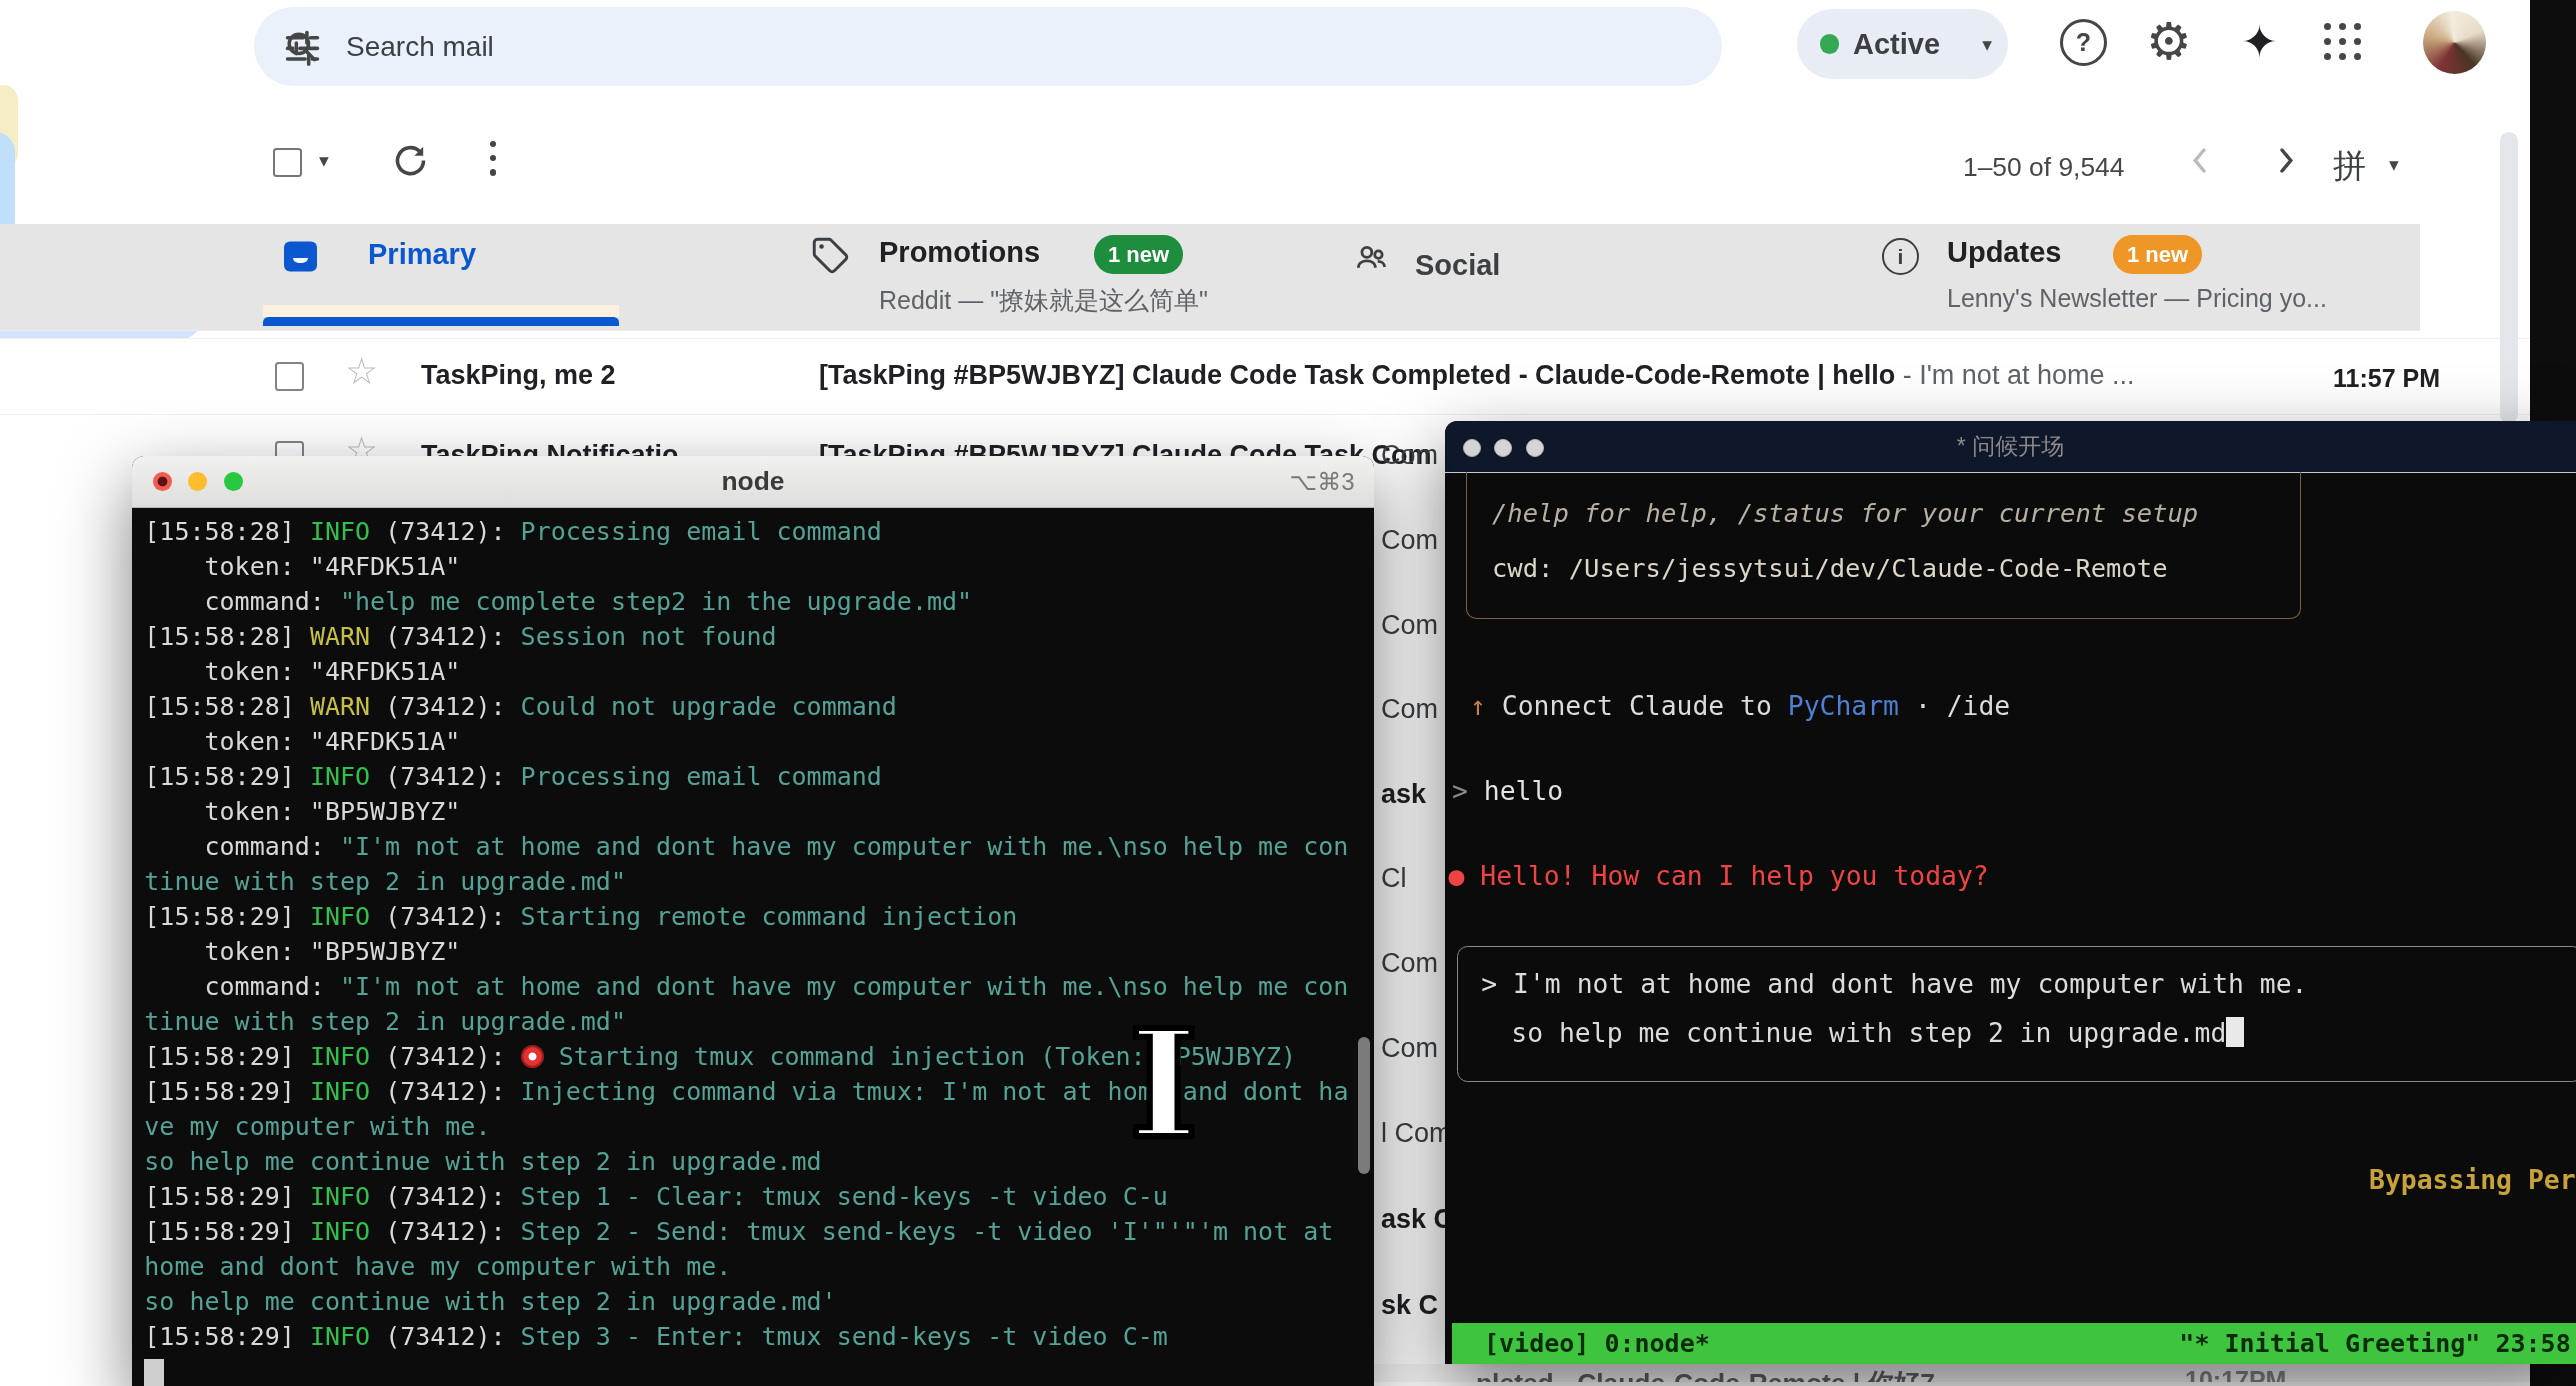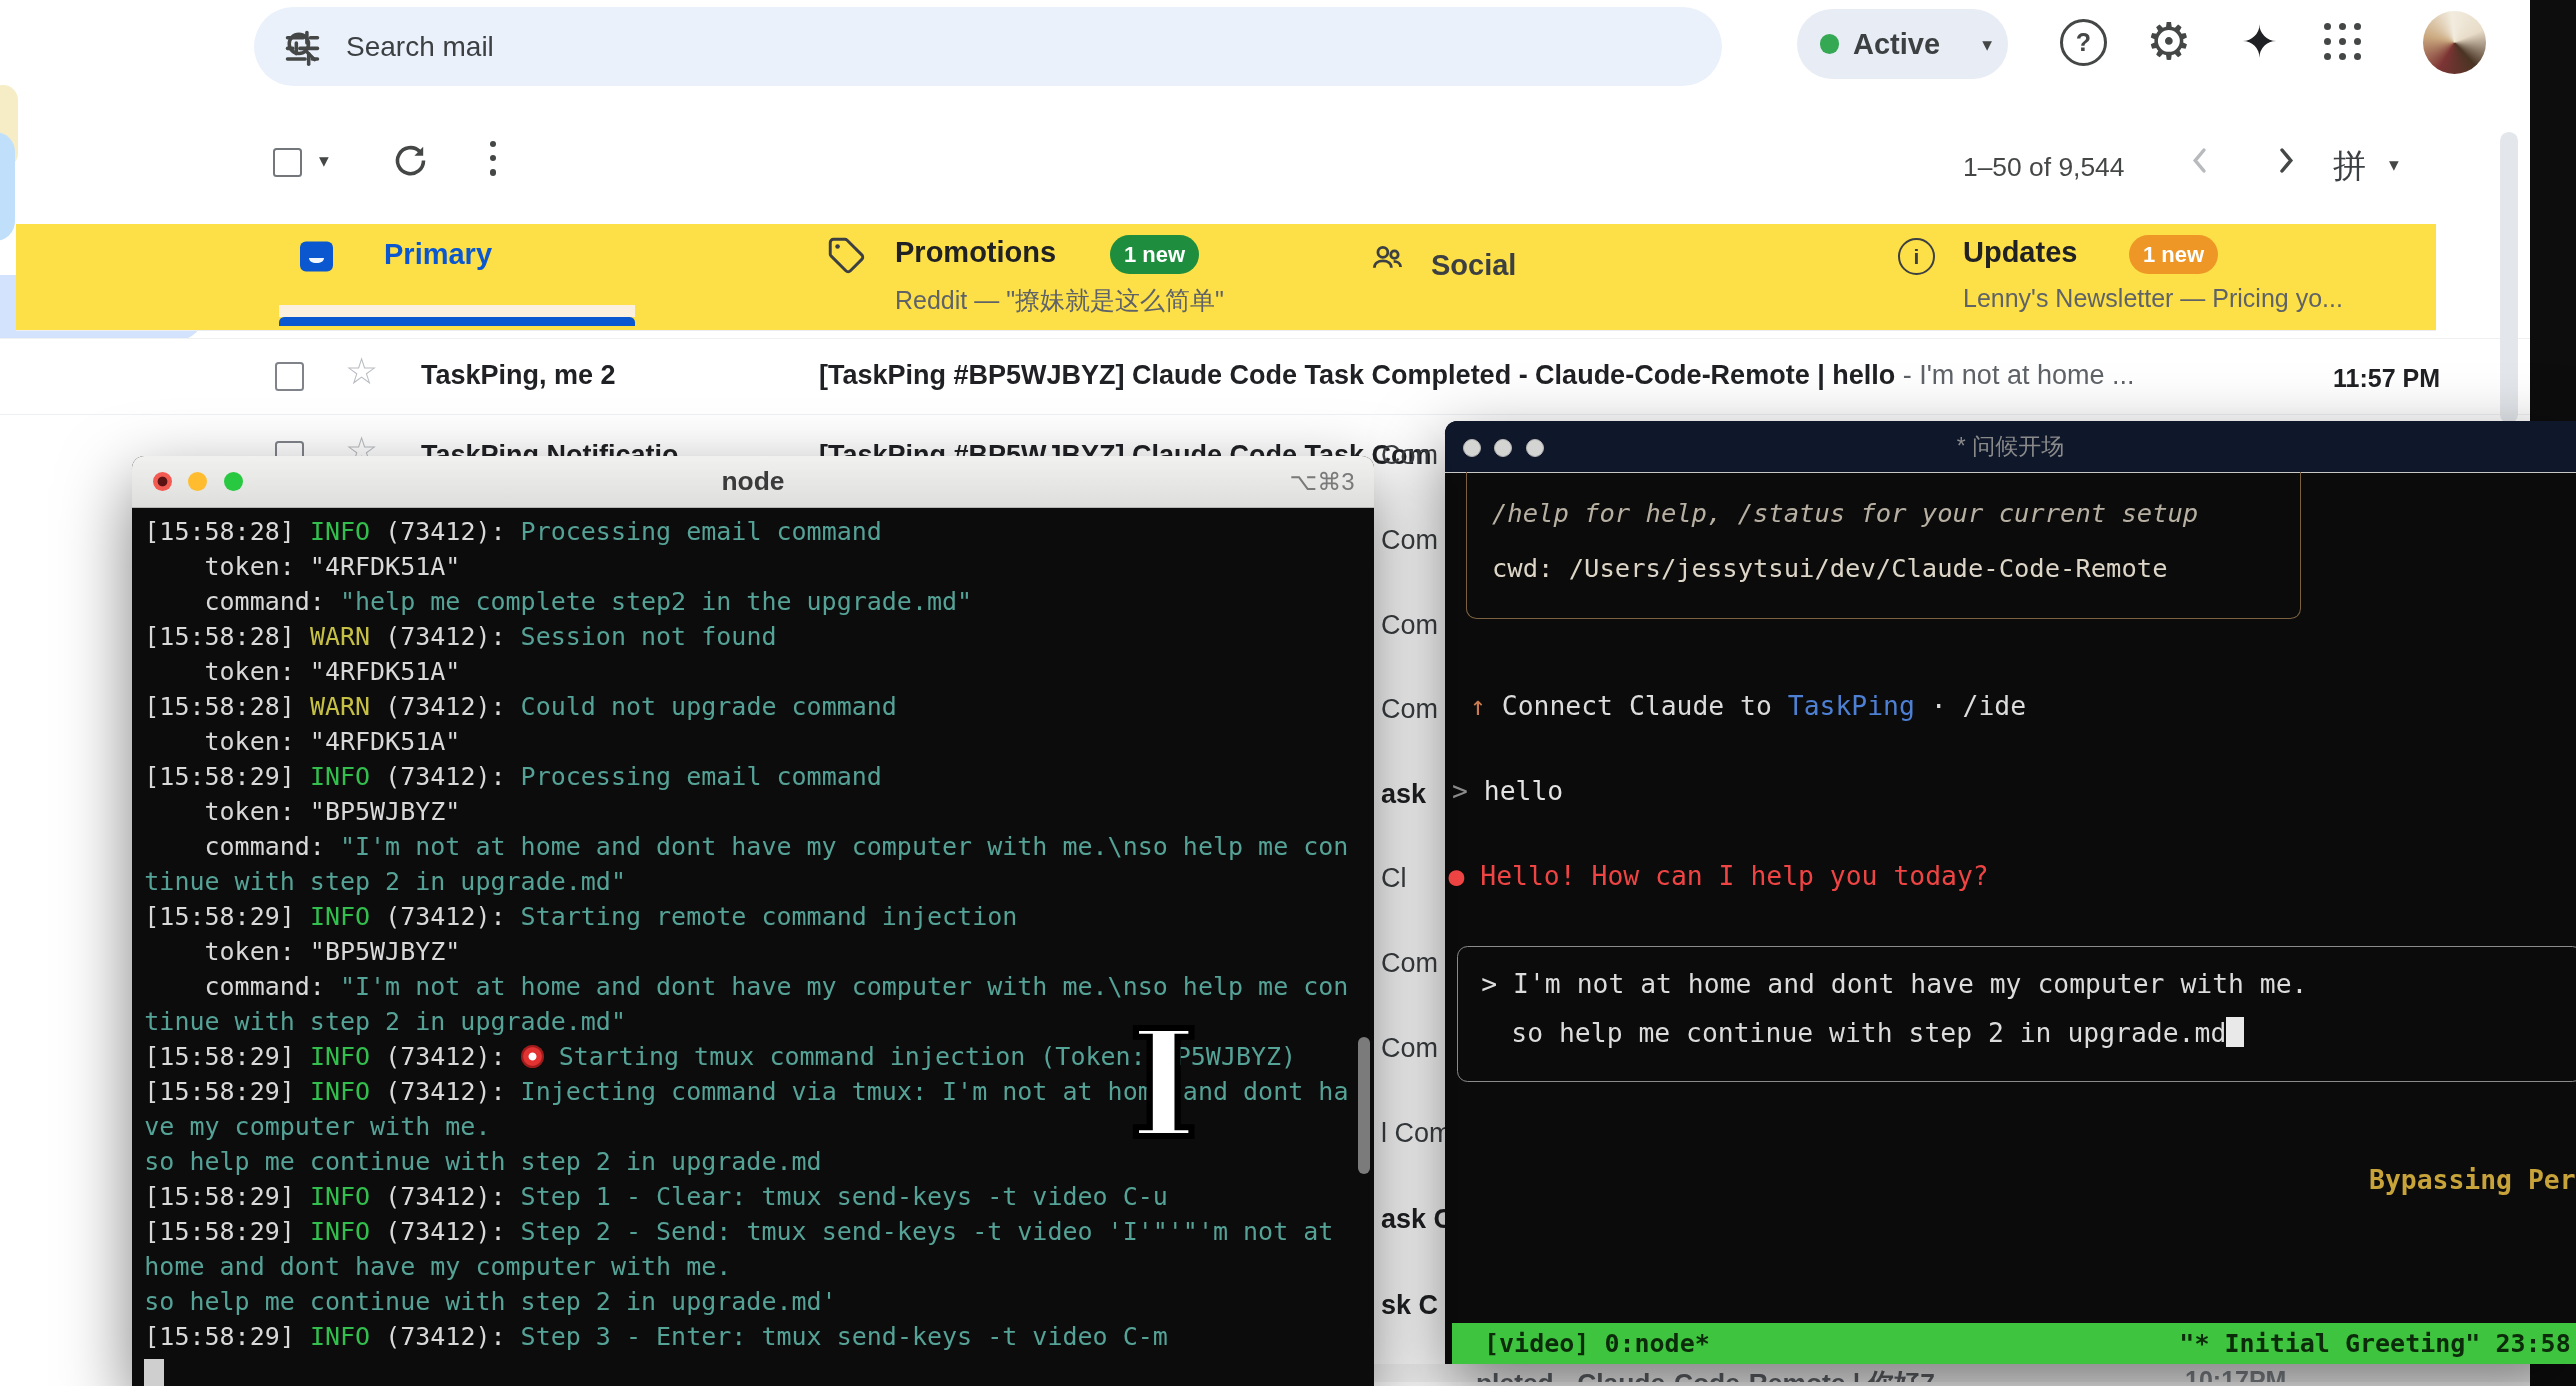--- a/index.html
+++ b/index.html
@@ -38,21 +38,21 @@
   #ime-label{left:2333px;top:144px;font-size:33px;color:#3c4043;}
   #ime-caret{left:2389px;top:153px;font-size:19.4px;color:#444746;}
 
   
   #compose-cream{left:-12.3px;top:85px;width:30px;height:83px;border-radius:15px;background:#f6ecc6;}
   #compose-blue{left:-26.4px;top:132px;width:41px;height:109px;border-radius:20px;background:#bfdffb;}
   #inbox-pill{left:-49px;top:275px;width:255px;height:67px;border-radius:33px;background:#d3e3fd;}
   #inbox-count{position:absolute;right:23px;top:0;line-height:67px;font-size:27px;font-weight:700;color:#052e6b;}
 
   
-  #tabs-row{left:16px;top:224px;width:2420px;height:106px;border-bottom:1.8px solid #eceef1;background:#fde047;}
+  #tabs-row{left:0;top:224px;width:2420px;height:106px;border-bottom:1.8px solid #eceef1;background:#e5e5e5;}
   .tab-label{position:absolute;font-size:29px;font-weight:600;color:#202124;white-space:nowrap;}
   .tab-sub{position:absolute;font-size:25px;color:#5f6368;white-space:nowrap;}
   .badge{position:absolute;height:39px;line-height:39px;padding:0 14px;border-radius:19.4px;
     font-size:22px;font-weight:700;color:#fff;white-space:nowrap;}
   #primary-beige{position:absolute;left:263px;top:81px;width:356px;height:12.3px;background:#faf0dd;}
   #primary-underline{position:absolute;left:263px;top:93px;width:356px;height:8.8px;background:#0b57d0;border-radius:5.3px 5.3px 0 0;}
 
   
   .mail-row{position:absolute;left:0;width:2530px;background:#fff;border-top:1.8px solid #eef0f2;}
   .row-check{position:absolute;left:275px;width:25px;height:25px;border:2.6px solid #80848a;border-radius:3.5px;}
@@ -325,21 +325,21 @@
       <span class="light inactive li1"></span>
       <span class="light inactive li2"></span>
       <span class="light inactive li3"></span>
       <span class="tl-title">* 问候开场</span>
     </div>
     <div id="tr-body">
       <div id="welcome-box">
         <div id="welcome-line2">cwd: /Users/jessytsui/dev/Claude-Code-Remote</div>
         <div id="welcome-line1">/help for help, /status for your current setup</div>
       </div>
-      <div id="tip-line"><span id="tip-arrow">↑ </span><span>Connect Claude to </span><span id="tip-link">TaskPing</span><span> · /ide</span></div>
+      <div id="tip-line"><span id="tip-arrow">↑ </span><span>Connect Claude to </span><span id="tip-link">PyCharm</span><span> · /ide</span></div>
       <div id="prompt-hello"><span class="dim">&gt; </span><span>hello</span></div>
       <div id="reply-line"><span>● </span><span>Hello! How can I help you today?</span></div>
       <div id="input-box">
         <div class="input-line" id="input-line1"><span>&gt; </span><span>I'm not at home and dont have my computer with me.</span></div>
         <div class="input-line" id="input-line2"><span>so help me continue with step 2 in upgrade.md</span><span id="input-cursor"></span></div>
       </div>
       <div id="bypass-label">Bypassing Permissions</div>
     </div>
     <div id="tmux-bar">
       <span id="tmux-left">[video] 0:node*</span>

